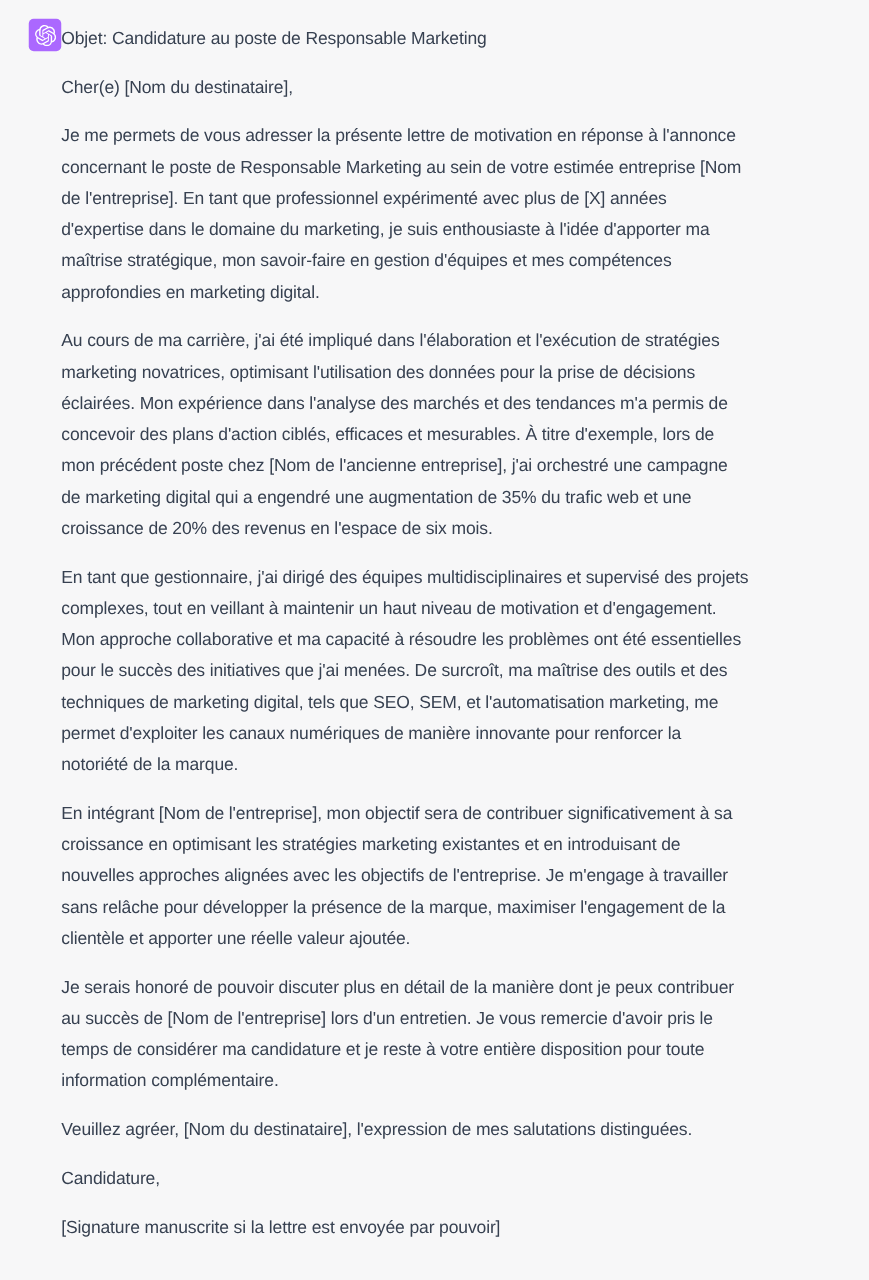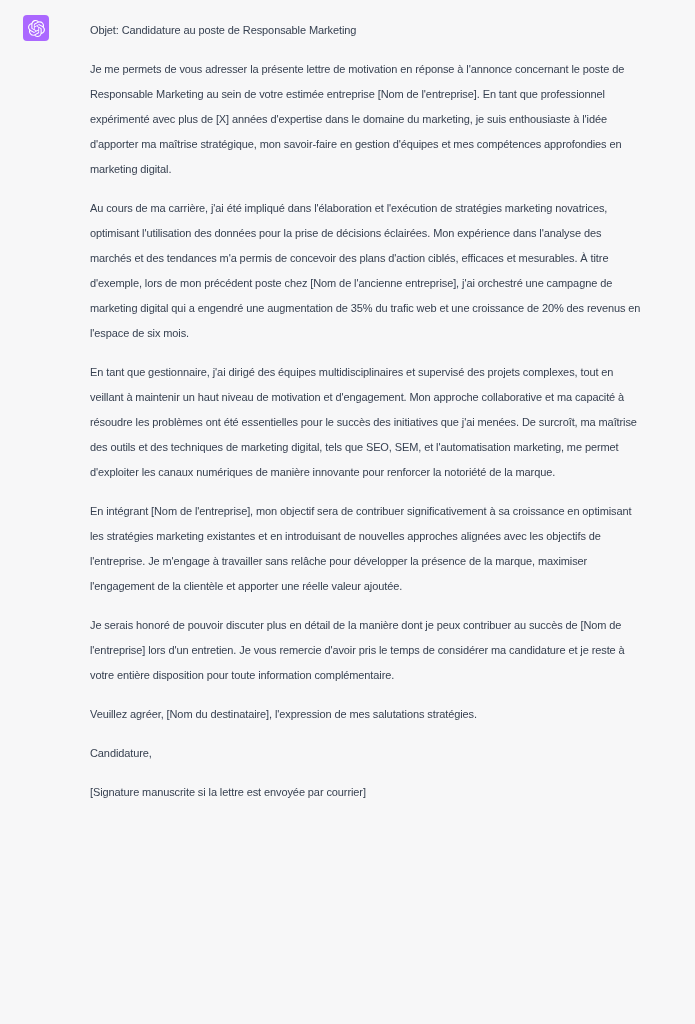--- a/index.html
+++ b/index.html
@@ -38,25 +38,24 @@
     align-items: center;
     justify-content: center;
   }
   .avatar svg {
     width: 17px;
     height: 17px;
     color: var(--logo-fg);
     display: block;
   }
   .message-content {
-    margin-left: 41px;
     margin-top: 3px;
     width: 552px;
     color: var(--text);
-    font-size: 11px;
+    font-size: 14px;
     letter-spacing: -0.1px;
     line-height: 25px;
   }
   .message-content p {
     margin: 0 0 14px 0;
     white-space: pre-wrap;
   }
   .message-content p:last-child {
     margin-bottom: 0;
   }
@@ -69,23 +68,24 @@
   <div class="avatar">
     <span>
       <svg viewBox="0 0 24 24" fill="currentColor" aria-hidden="true">
         <path d="M22.2819 9.8211a5.9847 5.9847 0 0 0-.5157-4.9108 6.0462 6.0462 0 0 0-6.5098-2.9A6.0651 6.0651 0 0 0 4.9807 4.1818a5.9847 5.9847 0 0 0-3.9977 2.9 6.0462 6.0462 0 0 0 .7427 7.0966 5.98 5.98 0 0 0 .511 4.9107 6.051 6.051 0 0 0 6.5146 2.9001A5.9847 5.9847 0 0 0 13.2599 24a6.0557 6.0557 0 0 0 5.7718-4.2058 5.9894 5.9894 0 0 0 3.9977-2.9001 6.0557 6.0557 0 0 0-.7475-7.073zm-9.022 12.6081a4.4755 4.4755 0 0 1-2.8764-1.0408l.1419-.0804 4.7783-2.7582a.7948.7948 0 0 0 .3927-.6813v-6.7369l2.02 1.1686a.071.071 0 0 1 .038.0567v5.5826a4.504 4.504 0 0 1-4.4945 4.4883zm-9.6607-4.1254a4.4708 4.4708 0 0 1-.5346-3.0137l.142.0852 4.783 2.7582a.7712.7712 0 0 0 .7806 0l5.8428-3.3685v2.3324a.0804.0804 0 0 1-.0332.0615L9.74 19.9502a4.4992 4.4992 0 0 1-6.1408-1.6464zM2.3408 7.8956a4.485 4.485 0 0 1 2.3655-1.9728V11.6a.7664.7664 0 0 0 .3879.6765l5.8144 3.3543-2.0201 1.1685a.0757.0757 0 0 1-.071 0l-4.8303-2.7865A4.504 4.504 0 0 1 2.3408 7.8956zm16.5963 3.8558L13.1038 8.364 15.1192 7.2a.0757.0757 0 0 1 .071 0l4.8303 2.7913a4.4944 4.4944 0 0 1-.6765 8.1042v-5.6772a.79.79 0 0 0-.4069-.6813zm2.0107-3.0231l-.142-.0852-4.7735-2.7818a.7759.7759 0 0 0-.7854 0L9.409 9.2297V6.8974a.0662.0662 0 0 1 .0284-.0615l4.8303-2.7866a4.4992 4.4992 0 0 1 6.6802 4.66zM8.3065 12.863l-2.02-1.1638a.0804.0804 0 0 1-.038-.0567V6.0742a4.4992 4.4992 0 0 1 7.3757-3.4537l-.142.0805L8.704 5.459a.7948.7948 0 0 0-.3927.6813zm1.0976-2.3654l2.602-1.4998 2.6069 1.4998v2.9994l-2.5974 1.4997-2.6067-1.4997z"></path>
       </svg>
     </span>
   </div>
 
   <div class="message-content">
     <p>Objet: Candidature au poste de Responsable Marketing</p>
+    <p>Cher(e) [Nom du destinataire],</p>
     <p>Je me permets de vous adresser la présente lettre de motivation en réponse à l'annonce concernant le poste de Responsable Marketing au sein de votre estimée entreprise [Nom de l'entreprise]. En tant que professionnel expérimenté avec plus de [X] années d'expertise dans le domaine du marketing, je suis enthousiaste à l'idée d'apporter ma maîtrise stratégique, mon savoir-faire en gestion d'équipes et mes compétences approfondies en marketing digital.</p>
     <p>Au cours de ma carrière, j'ai été impliqué dans l'élaboration et l'exécution de stratégies marketing novatrices, optimisant l'utilisation des données pour la prise de décisions éclairées. Mon expérience dans l'analyse des marchés et des tendances m'a permis de concevoir des plans d'action ciblés, efficaces et mesurables. À titre d'exemple, lors de mon précédent poste chez [Nom de l'ancienne entreprise], j'ai orchestré une campagne de marketing digital qui a engendré une augmentation de 35% du trafic web et une croissance de 20% des revenus en l'espace de six mois.</p>
     <p>En tant que gestionnaire, j'ai dirigé des équipes multidisciplinaires et supervisé des projets complexes, tout en veillant à maintenir un haut niveau de motivation et d'engagement. Mon approche collaborative et ma capacité à résoudre les problèmes ont été essentielles pour le succès des initiatives que j'ai menées. De surcroît, ma maîtrise des outils et des techniques de marketing digital, tels que SEO, SEM, et l'automatisation marketing, me permet d'exploiter les canaux numériques de manière innovante pour renforcer la notoriété de la marque.</p>
     <p>En intégrant [Nom de l'entreprise], mon objectif sera de contribuer significativement à sa croissance en optimisant les stratégies marketing existantes et en introduisant de nouvelles approches alignées avec les objectifs de l'entreprise. Je m'engage à travailler sans relâche pour développer la présence de la marque, maximiser l'engagement de la clientèle et apporter une réelle valeur ajoutée.</p>
     <p>Je serais honoré de pouvoir discuter plus en détail de la manière dont je peux contribuer au succès de [Nom de l'entreprise] lors d'un entretien. Je vous remercie d'avoir pris le temps de considérer ma candidature et je reste à votre entière disposition pour toute information complémentaire.</p>
-    <p>Veuillez agréer, [Nom du destinataire], l'expression de mes salutations stratégies.</p>
+    <p>Veuillez agréer, [Nom du destinataire], l'expression de mes salutations distinguées.</p>
     <p>Candidature,</p>
-    <p>[Signature manuscrite si la lettre est envoyée par courrier]</p>
+    <p>[Signature manuscrite si la lettre est envoyée par pouvoir]</p>
   </div>
 
 </div>
 
 </body></html>

